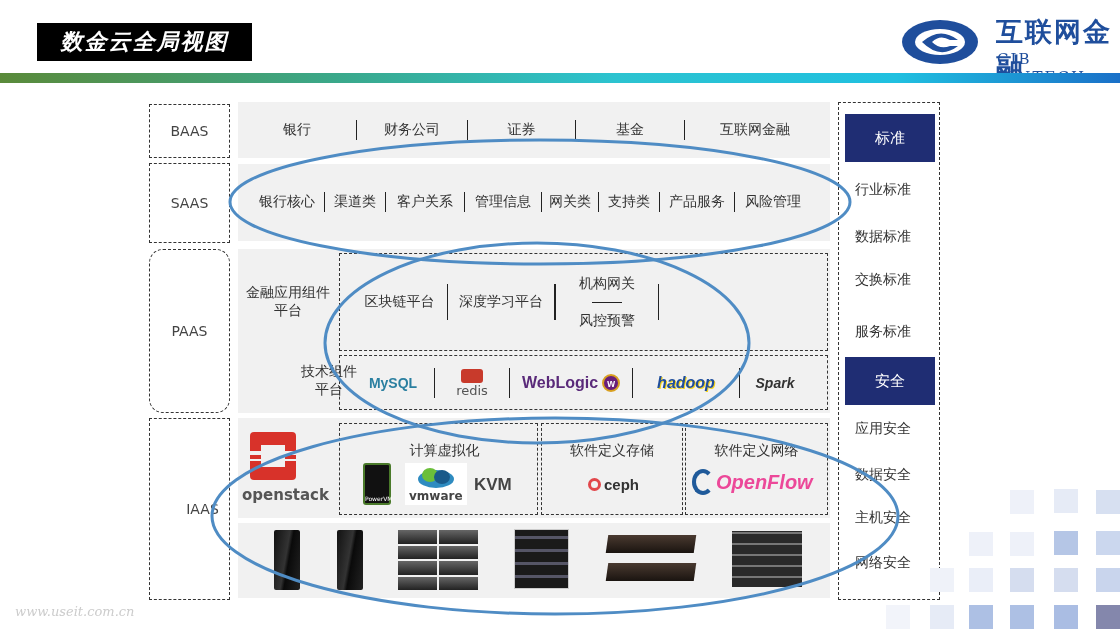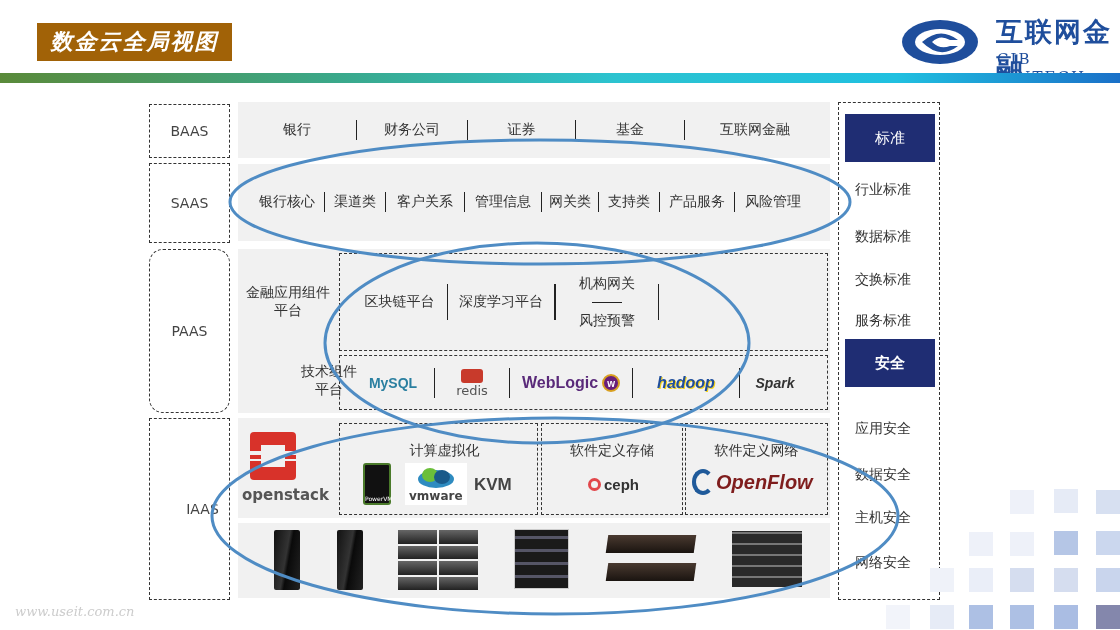--- a/index.html
+++ b/index.html
@@ -1,19 +1,19 @@
 <!DOCTYPE html>
 <html><head>
 <meta charset="utf-8">
 <style>
   * { box-sizing: border-box; margin: 0; padding: 0; }
   html, body { width: 1120px; height: 630px; overflow: hidden; background: #ffffff; }
   body { position: relative; font-family: "DejaVu Sans", "Liberation Sans", sans-serif; color: #333; }
 
-  .title-box { position: absolute; left: 37px; top: 23px; width: 195px; height: 38px; background: #a16207; color: #fff;
+  .title-box { position: absolute; left: 37px; top: 23px; width: 215px; height: 38px; background: #000000; color: #fff;
     font-family: "DejaVu Serif", serif; font-size: 22px; font-weight: bold; letter-spacing: 2px; display: flex; align-items: center; justify-content: center; font-style: italic; }
   .logo { position: absolute; left: 896px; top: 12px; width: 220px; height: 60px; }
   .logo-mark { position: absolute; left: 4px; top: 6px; width: 86px; height: 48px; }
   .logo-cn { position: absolute; left: 100px; top: 2px; font-family: "DejaVu Serif", serif; font-weight: bold; font-size: 27px; color: #1f4e9c; letter-spacing: 2px; }
   .logo-en { position: absolute; left: 101px; top: 38px; font-family: "DejaVu Serif", serif; font-size: 15px; color: #1f4e9c; letter-spacing: 2px; }
 
   .header-bar { position: absolute; left: 0; top: 73px; width: 1120px; height: 10px;
     background: linear-gradient(90deg, #5a8a3a 0%, #3aa88a 30%, #2cc3d0 55%, #20c0e0 80%, #1a70c8 100%); }
 
   .layer-label { position: absolute; border: 1px dashed #333; background: #fff; font-size: 14px; color: #444;
@@ -161,21 +161,21 @@
 <div style="position:absolute;left:541px;top:442px;width:142px;text-align:center;font-size:14px;">软件定义存储</div>
 <div style="position:absolute;left:588px;top:476px;display:flex;align-items:center;gap:3px;">
   <span style="width:13px;height:13px;border-radius:50%;border:3px solid #e2474b;"></span>
   <span class="logo-txt" style="font-size:15px;color:#333;">ceph</span>
 </div>
 
 <div class="dashed-box" style="left:685px;top:423px;width:143px;height:92px;"></div>
 <div style="position:absolute;left:685px;top:442px;width:143px;text-align:center;font-size:14px;">软件定义网络</div>
 <div style="position:absolute;left:692px;top:469px;display:flex;align-items:center;gap:2px;">
   <span style="width:22px;height:26px;border-radius:50%;border:4px solid #1f5a9a;border-right-color:transparent;"></span>
-  <span class="logo-txt" style="font-size:20px;color:#7f1d1d;font-style:italic;">OpenFlow</span>
+  <span class="logo-txt" style="font-size:20px;color:#ec4899;font-style:italic;">OpenFlow</span>
 </div>
 
 <div class="panel" style="left:238px;top:523px;width:592px;height:75px;"></div>
 
 <div style="position:absolute;left:274px;top:530px;width:26px;height:60px;background:linear-gradient(100deg,#111 0%,#333 45%,#0a0a0a 55%,#222 100%);border-radius:2px;"></div>
 <div style="position:absolute;left:337px;top:530px;width:26px;height:60px;background:linear-gradient(100deg,#111 0%,#333 45%,#0a0a0a 55%,#222 100%);border-radius:2px;"></div>
 <div style="position:absolute;left:398px;top:530px;width:80px;height:60px;display:grid;grid-template-columns:1fr 1fr;grid-template-rows:repeat(4,1fr);gap:2px;">
   <div style="background:linear-gradient(#666,#222);"></div>
     <div style="background:linear-gradient(#666,#222);"></div>
   <div style="background:linear-gradient(#666,#222);"></div>
@@ -188,22 +188,22 @@
 <div style="position:absolute;left:514px;top:529px;width:55px;height:60px;background:repeating-linear-gradient(0deg,#1a1a1a 0,#1a1a1a 10px,#556 10px,#556 13px);border:1px solid #ccc;"></div>
 <div style="position:absolute;left:607px;top:535px;width:88px;height:18px;background:linear-gradient(#4a3a30,#1a1410);transform:skewX(-8deg);"></div>
 <div style="position:absolute;left:607px;top:563px;width:88px;height:18px;background:linear-gradient(#4a3a30,#1a1410);transform:skewX(-8deg);"></div>
 <div style="position:absolute;left:732px;top:531px;width:70px;height:56px;background:repeating-linear-gradient(0deg,#2a2a2a 0,#2a2a2a 9px,#777 9px,#777 11px);"></div>
 
 <div class="side-col">
   <div class="side-head" style="top:11px;">标准</div>
   <div class="side-item" style="top:78px;">行业标准</div>
   <div class="side-item" style="top:125px;">数据标准</div>
   <div class="side-item" style="top:168px;">交换标准</div>
-  <div class="side-item" style="top:209px;">服务标准</div>
-  <div class="side-head" style="top:236px;font-weight:bold;">安全</div>
+  <div class="side-item" style="top:220px;">服务标准</div>
+  <div class="side-head" style="top:254px;">安全</div>
   <div class="side-item" style="top:317px;">应用安全</div>
   <div class="side-item" style="top:363px;">数据安全</div>
   <div class="side-item" style="top:406px;">主机安全</div>
   <div class="side-item" style="top:451px;">网络安全</div>
 </div>
 
 <svg class="ellipses" width="1120" height="630">
   <ellipse cx="540" cy="202" rx="310" ry="62" fill="none" stroke="#4f8cc4" stroke-width="3"></ellipse>
   <ellipse cx="537" cy="343" rx="212" ry="100" fill="none" stroke="#4f8cc4" stroke-width="3"></ellipse>
   <ellipse cx="555" cy="516" rx="343" ry="98" fill="none" stroke="#4f8cc4" stroke-width="3"></ellipse>

